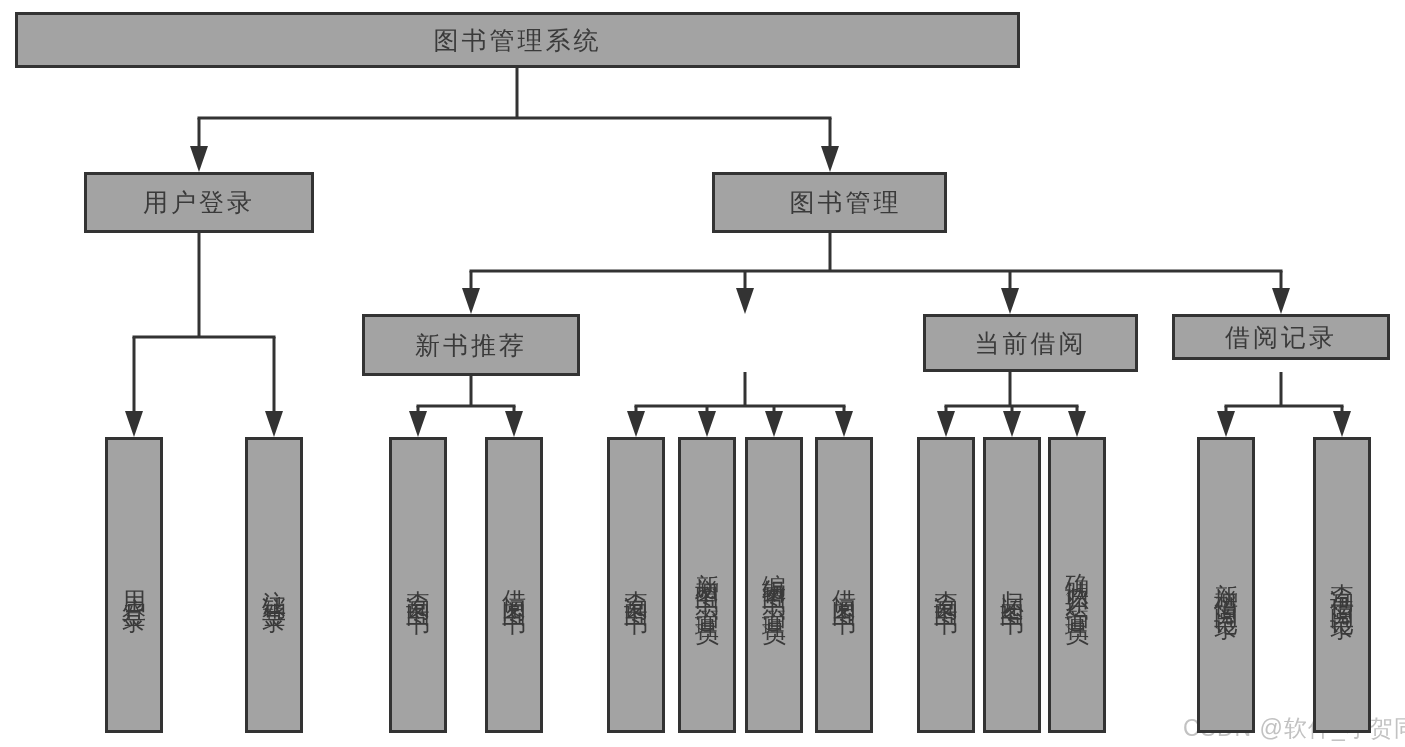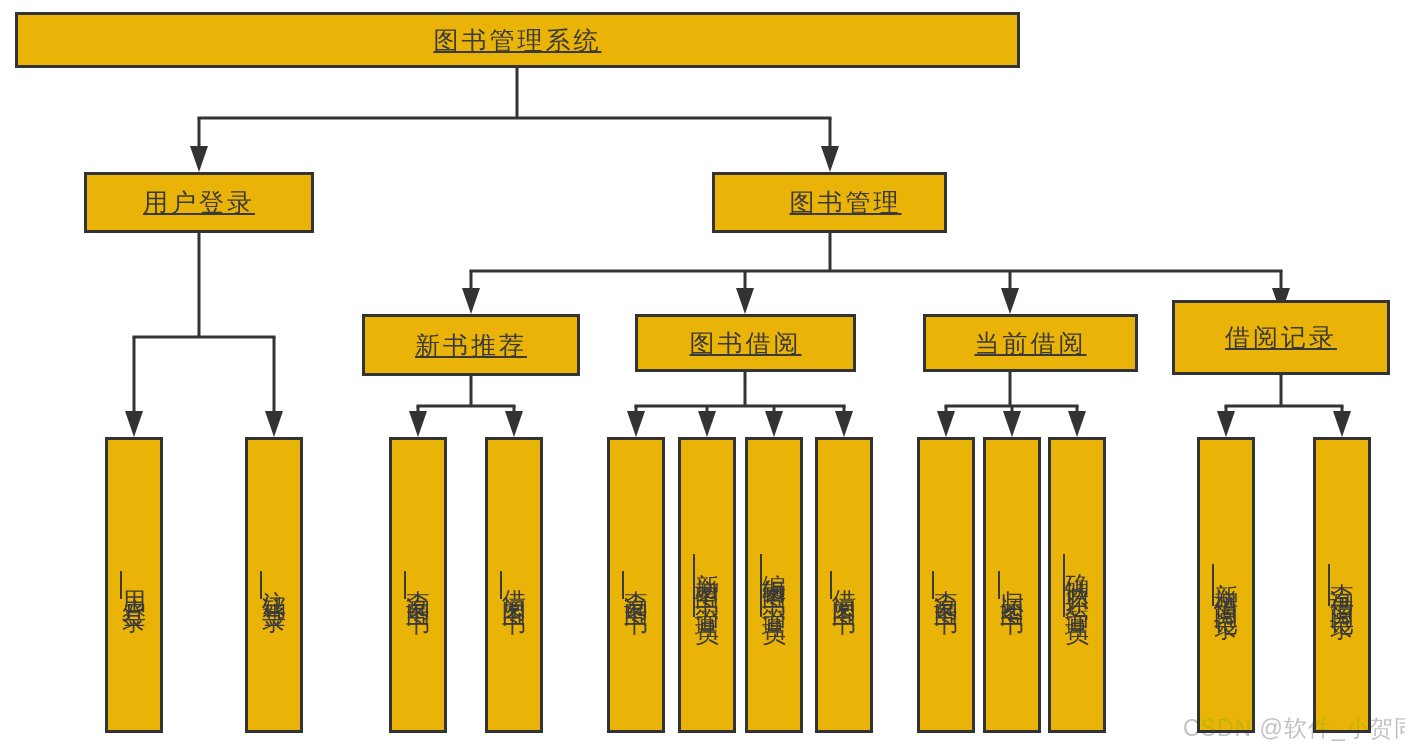--- a/index.html
+++ b/index.html
@@ -1,40 +1,40 @@
 <!DOCTYPE html>
 <html><head>
 <meta charset="utf-8">
 <style>
   html, body { margin: 0; padding: 0; background: #ffffff; }
   body { width: 1405px; height: 747px; overflow: hidden;
          font-family: "Liberation Sans", "DejaVu Sans", sans-serif; }
   #canvas { position: relative; width: 1405px; height: 747px; background: #ffffff; }
   #wires { position: absolute; left: 0; top: 0; width: 1405px; height: 747px; }
 
-  .box { position: absolute; box-sizing: border-box; background: #eab308;
+  .box { position: absolute; box-sizing: border-box; background: #a3a3a3;
          border: 3px solid #333333; color: #3a3a3a;
-         display: flex; align-items: center; justify-content: center; text-decoration: underline; }
+         display: flex; align-items: center; justify-content: center; }
   .hlabel { font-size: 25px; letter-spacing: 3px; white-space: nowrap; }
 
   .leaf { top: 437px; width: 58px; height: 296px; }
   .leaf .vtext { writing-mode: vertical-rl; text-orientation: mixed;
                  font-size: 24px; letter-spacing: 7px; line-height: 1;
                  color: #3a3a3a; white-space: nowrap; }
 
   
   #n-root    { left: 15px;   top: 12px;  width: 1005px; height: 56px; }
   
   #n-user    { left: 84px;   top: 172px; width: 230px;  height: 61px; }
   #n-bookmgr { left: 712px;  top: 172px; width: 235px;  height: 61px; padding-left: 32px; }
   
   #n-new     { left: 362px;  top: 314px; width: 218px;  height: 62px; }
   #n-borrow  { left: 635px;  top: 314px; width: 221px;  height: 58px; }
   #n-current { left: 903px;  top: 314px; width: 215px;  height: 58px; margin-left: 20px; }
-  #n-record  { left: 1172px; top: 300px; width: 218px;  height: 75px; }
+  #n-record  { left: 1172px; top: 314px; width: 218px;  height: 46px; }
   
   #l-1a { left: 105px; }  #l-1b { left: 245px; }
   #l-2a { left: 389px; }  #l-2b { left: 485px; }
   #l-3a { left: 607px; }  #l-3b { left: 678px; }
   #l-3c { left: 745px; }  #l-3d { left: 815px; }
   #l-4a { left: 917px; }  #l-4b { left: 983px; }  #l-4c { left: 1048px; }
   #l-5a { left: 1197px; } #l-5b { left: 1313px; }
 
   .wire  { stroke: #333333; stroke-width: 3; fill: none; }
   .htee  { stroke-linecap: square; }
@@ -110,21 +110,20 @@
     <line class="wire" x1="1342" y1="406" x2="1342" y2="413"></line>
     <polygon class="ahead" points="1333,411 1351,411 1342,437"></polygon>
   </svg>
 
   <div class="box hlabel" id="n-root">图书管理系统</div>
 
   <div class="box hlabel" id="n-user">用户登录</div>
   <div class="box hlabel" id="n-bookmgr">图书管理</div>
 
   <div class="box hlabel" id="n-new">新书推荐</div>
-  <div class="box hlabel" id="n-borrow">图书借阅</div>
   <div class="box hlabel" id="n-current">当前借阅</div>
   <div class="box hlabel" id="n-record">借阅记录</div>
 
   <div class="box leaf" id="l-1a">
     <span class="vtext">用户登录</span>
   </div>
   <div class="box leaf" id="l-1b">
     <span class="vtext">注销登录</span>
   </div>
 

